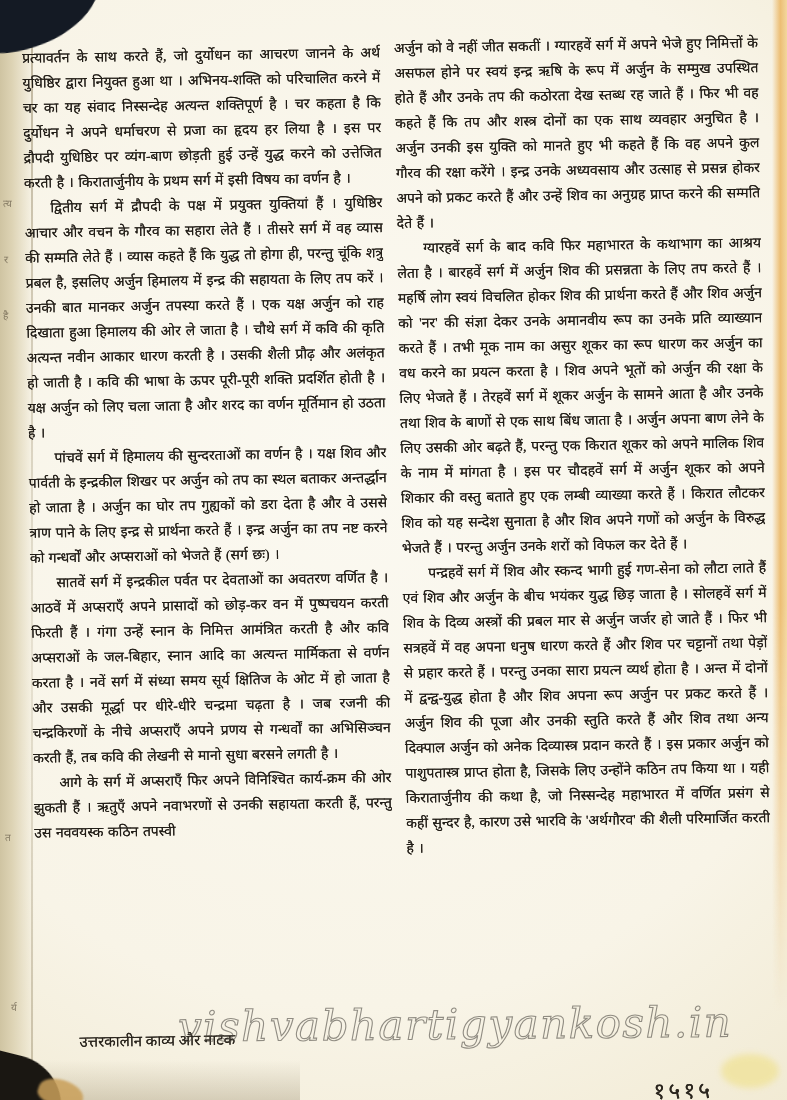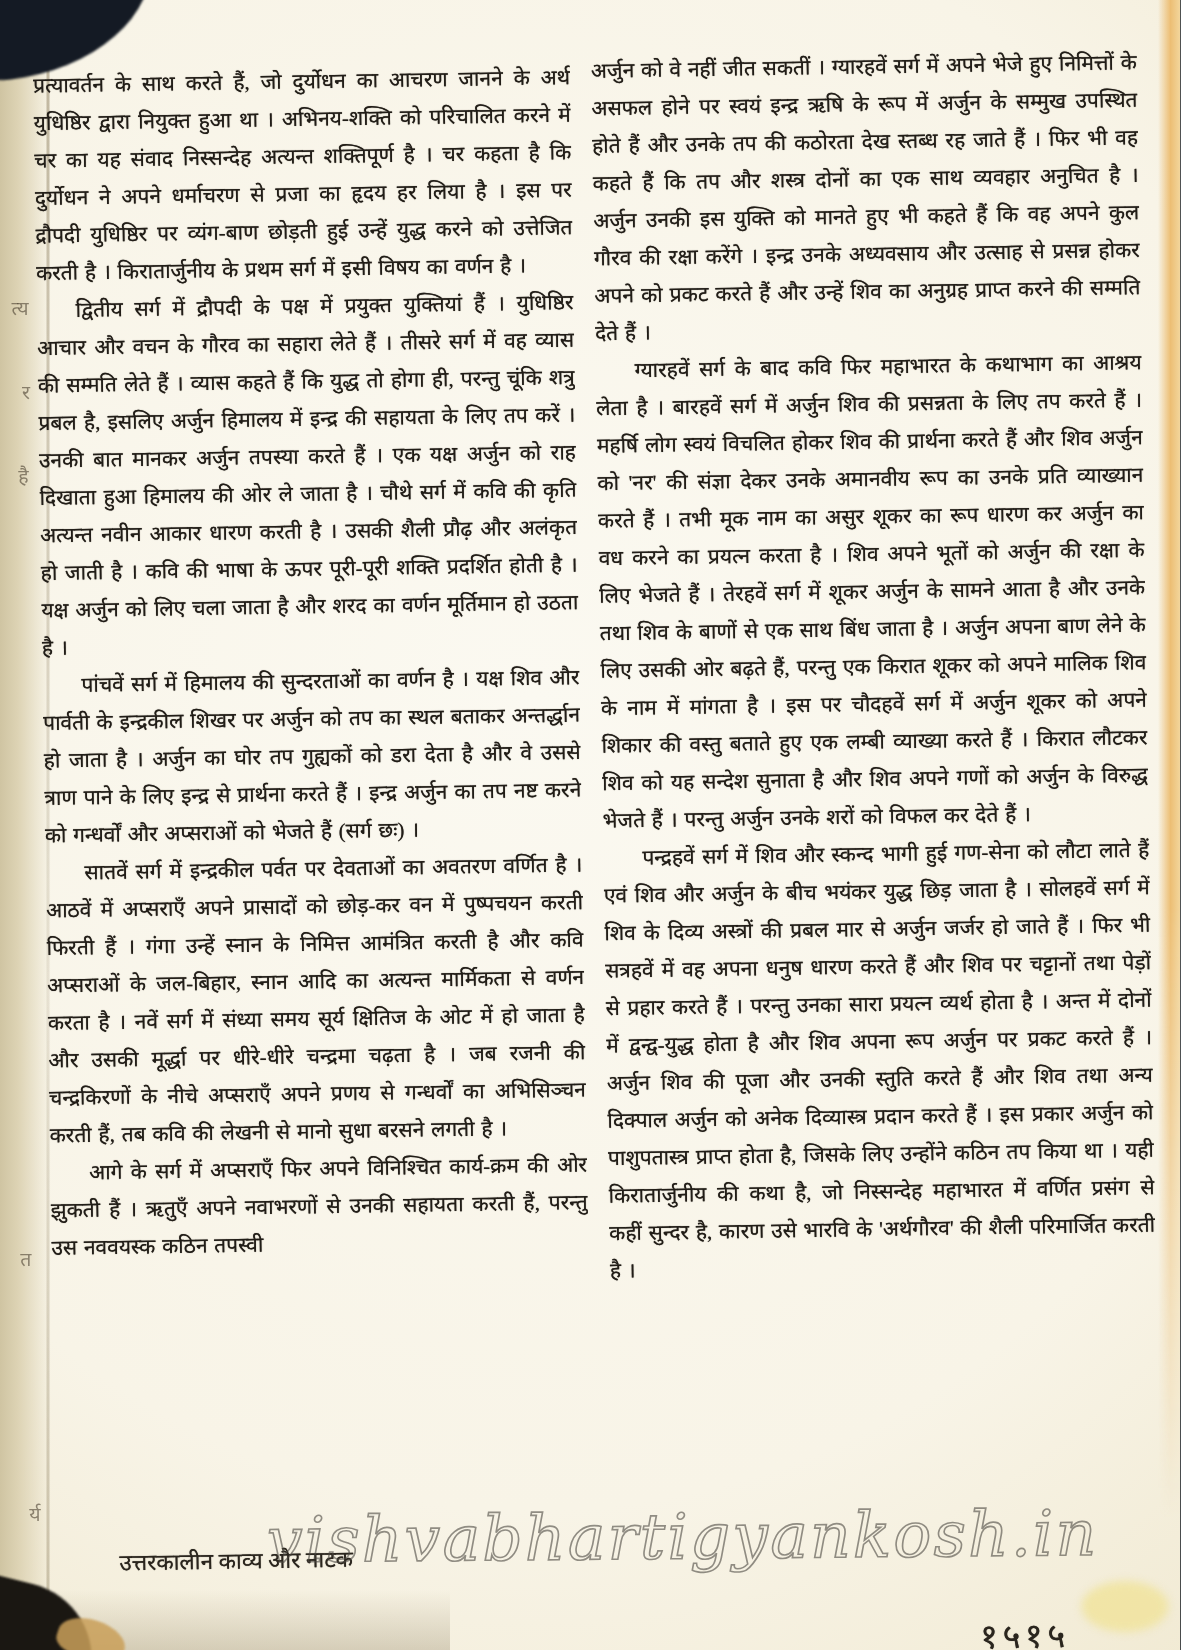--- a/index.html
+++ b/index.html
@@ -49,22 +49,22 @@
   .stain-br{
     position:absolute;right:8px;bottom:12px;width:58px;height:34px;
     background:#f0e39a;border-radius:50%;opacity:.8;filter:blur(3px);
   }
   .shadow-bottom{
     position:absolute;left:0;bottom:0;width:300px;height:40px;
     background:linear-gradient(to top, rgba(120,104,70,.25), rgba(120,104,70,0));
   }
   
   .edge-frag{
-    position:absolute;color:rgba(60,50,35,.55);font-size:13px;
-    width:16px;text-align:right;
+    position:absolute;color:rgba(60,50,35,.55);font-size:10px;
+    width:16px;text-align:left;
   }
   
   .content{
     position:absolute;left:0;top:0;width:787px;height:1100px;
     transform:rotate(-0.9deg);transform-origin:394px 560px;
     color:#211d17;
   }
   .col{
     position:absolute;top:40px;
     font-size:14px;line-height:25px;text-align:justify;

